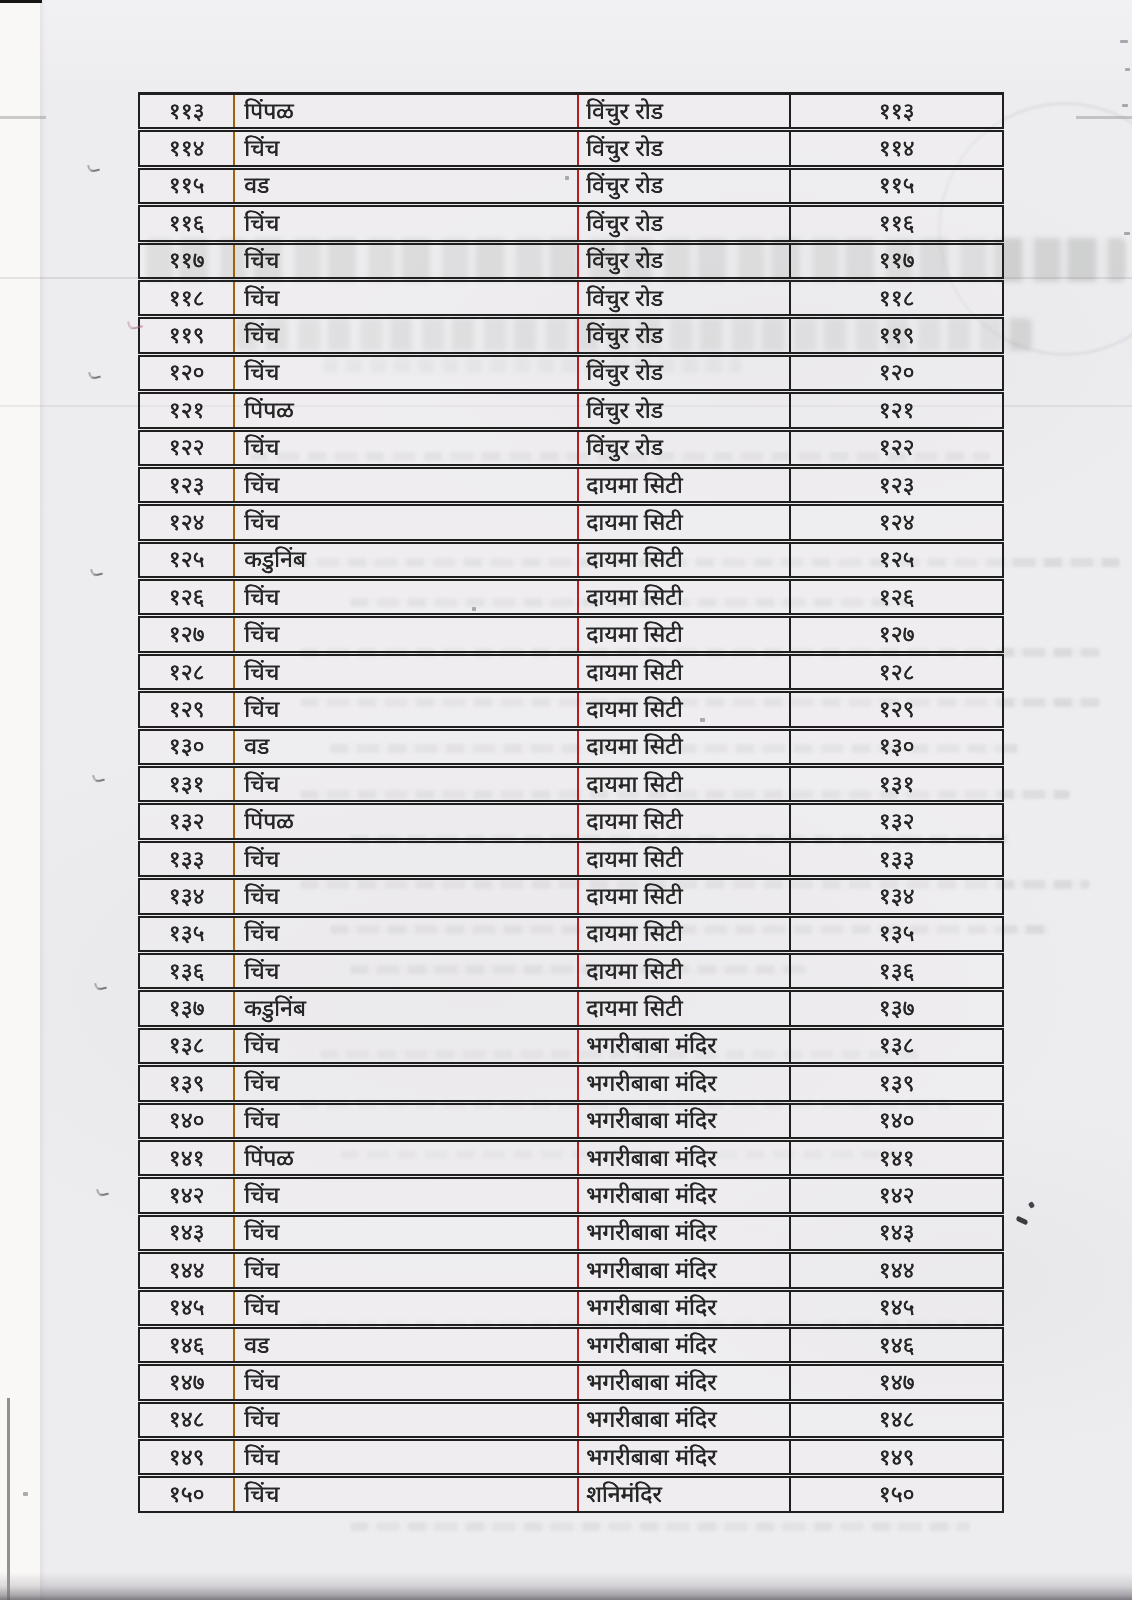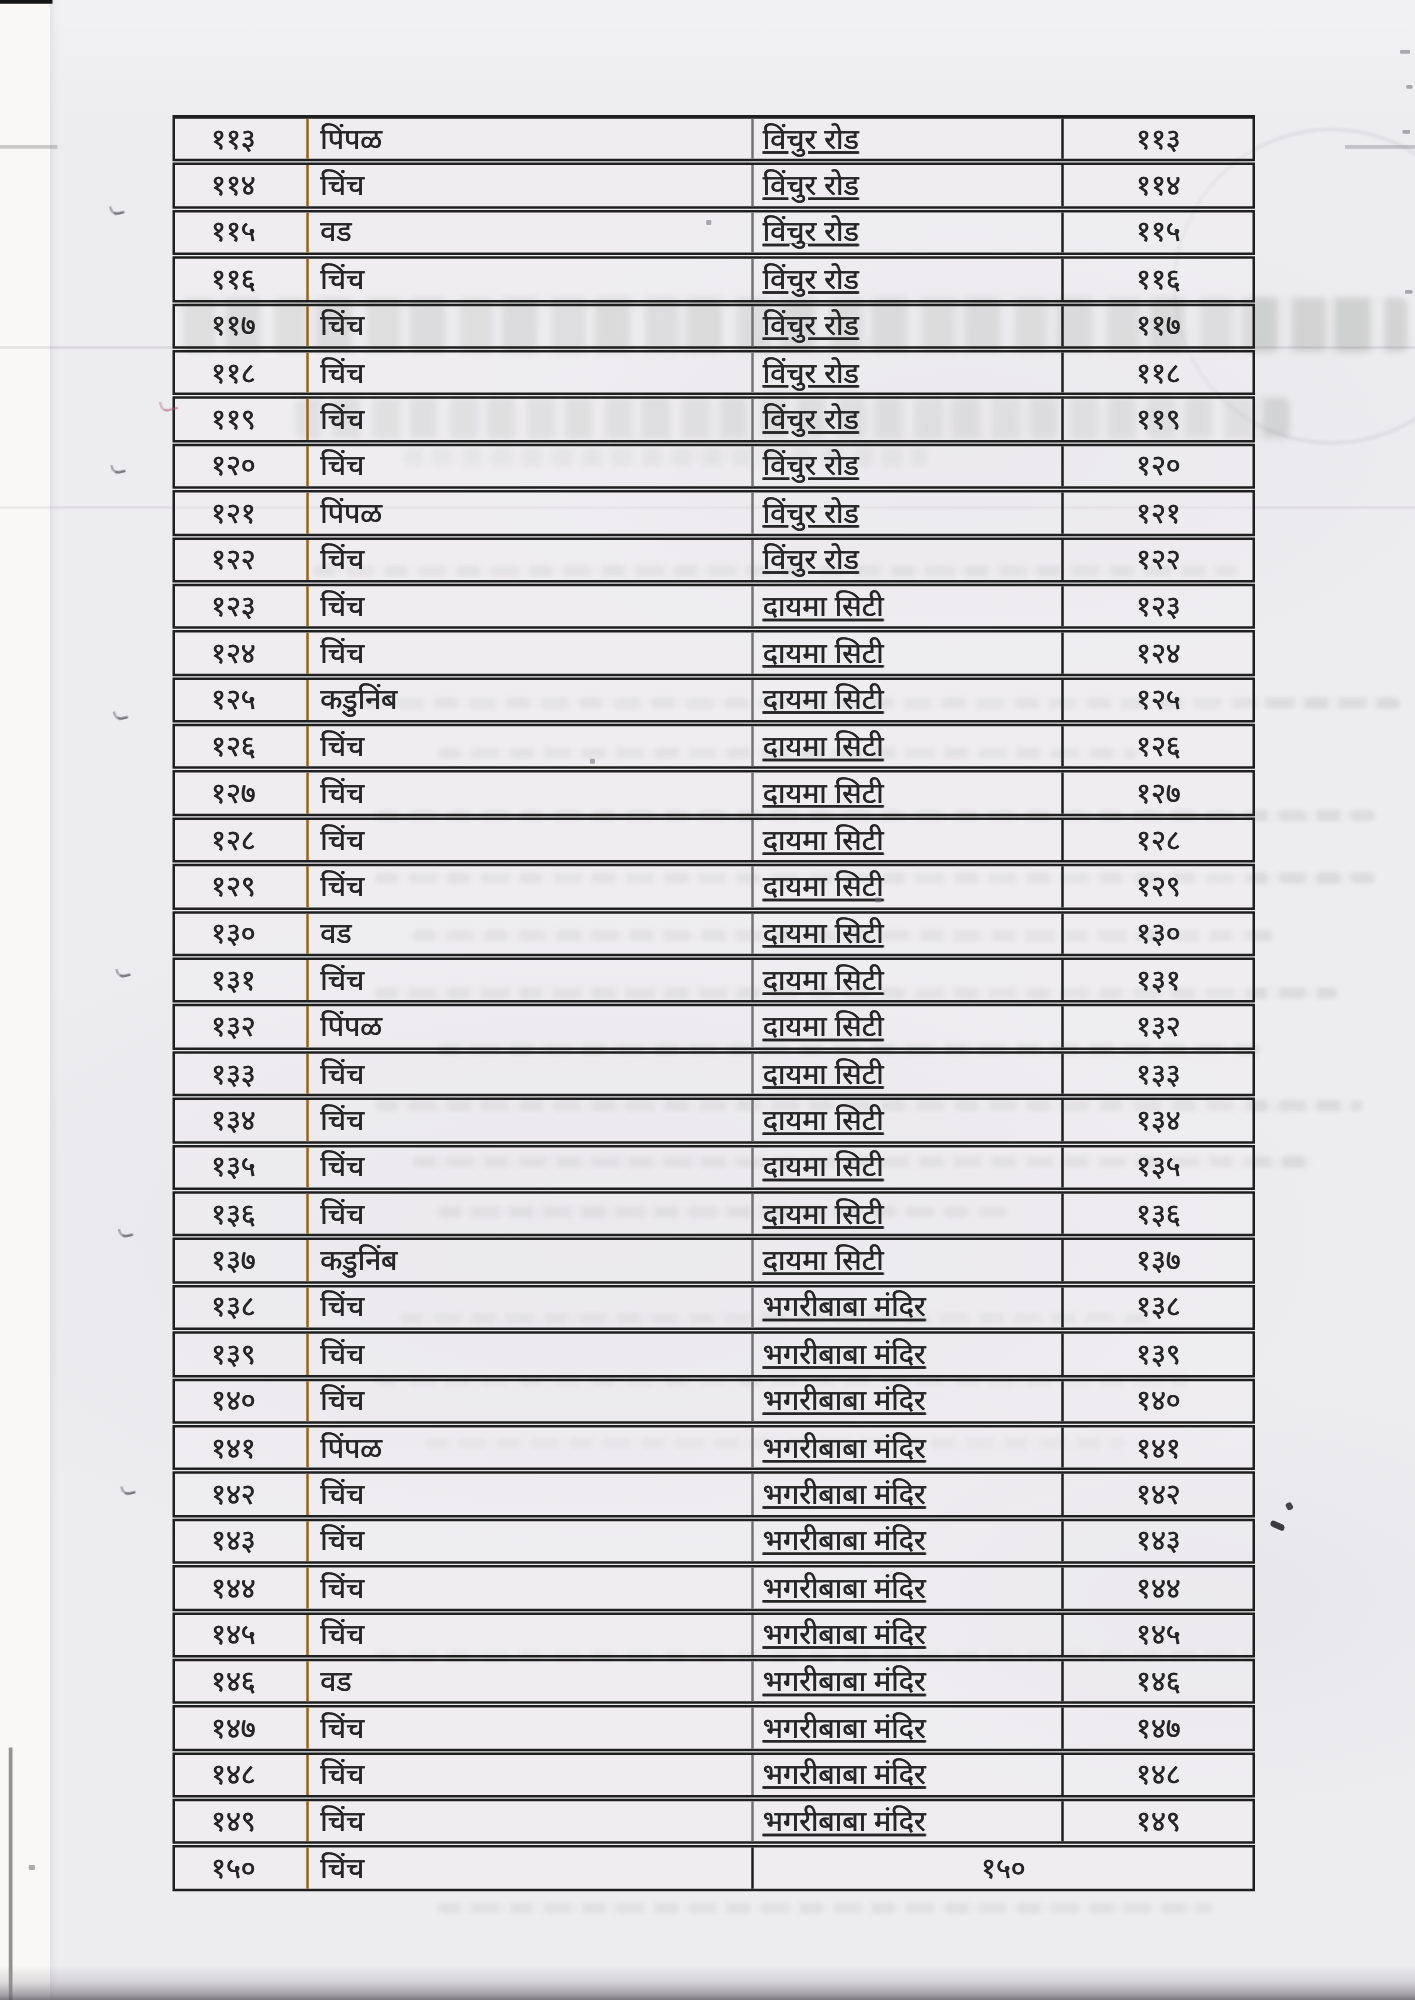--- a/index.html
+++ b/index.html
@@ -49,28 +49,28 @@
     background:repeating-linear-gradient(90deg,
       rgba(110,112,106,.32) 0 18px, rgba(110,112,106,.06) 18px 27px,
       rgba(110,112,106,.28) 27px 49px, rgba(110,112,106,.05) 49px 58px);}
 
   .stamp-arc{position:absolute;left:938px;top:102px;width:248px;height:248px;border-radius:50%;
     border:3px solid rgba(135,138,148,.12);filter:blur(1px);z-index:2;}
 
   
   .scan-table{position:absolute;left:138px;top:92px;width:866px;z-index:5;}
   .t-row{display:flex;box-sizing:border-box;height:36.4px;margin-top:1px;
-    border:2px solid #1f1f1f;background:rgba(243,241,244,.35);gap:12px;}
+    border:2px solid #1f1f1f;background:rgba(243,241,244,.35);}
   .t-row:first-child{margin-top:0;border-top-width:3px;height:37.4px;}
   .cell{box-sizing:border-box;display:flex;align-items:center;
     font-size:23px;line-height:1;color:#262626;white-space:nowrap;overflow:hidden;
     text-shadow:.4px 0 0 currentColor;}
   .c1{width:93px;justify-content:center;}
   .c2{width:344px;border-left:2px solid #a16207;padding-left:9px;}
-  .c3{width:236px;border-left:2px solid #737373;padding-left:7px;text-decoration:underline;}
+  .c3{width:212px;border-left:2px solid #b91c1c;padding-left:7px;}
   .c4{flex:1;border-left:2px solid #1f1f1f;justify-content:center;}
 
   
   .squig{position:absolute;width:9px;height:6px;z-index:6;
     border-bottom:2.5px solid rgba(88,88,94,.78);border-left:2px solid rgba(88,88,94,.45);
     border-radius:0 0 0 6px;transform:rotate(-14deg);filter:blur(.3px);}
   .squig.red{border-bottom-color:rgba(168,92,116,.55);border-left-color:rgba(168,92,116,.35);
     width:12px;height:7px;}
 
   
@@ -342,20 +342,21 @@
       </div>
       <div class="t-row">
         <div class="cell c1">१४९</div>
         <div class="cell c2">चिंच</div>
         <div class="cell c3">भगरीबाबा मंदिर</div>
         <div class="cell c4">१४९</div>
       </div>
       <div class="t-row">
         <div class="cell c1">१५०</div>
         <div class="cell c2">चिंच</div>
+        <div class="cell c3">शनिमंदिर</div>
         <div class="cell c4">१५०</div>
       </div>
     </div>
 
   <div class="squig" style="left:88px;top:164px;"></div>
   <div class="squig" style="left:89px;top:371px;"></div>
   <div class="squig" style="left:91px;top:568px;"></div>
   <div class="squig" style="left:93px;top:774px;"></div>
   <div class="squig" style="left:95px;top:982px;"></div>
   <div class="squig" style="left:97px;top:1188px;"></div>

